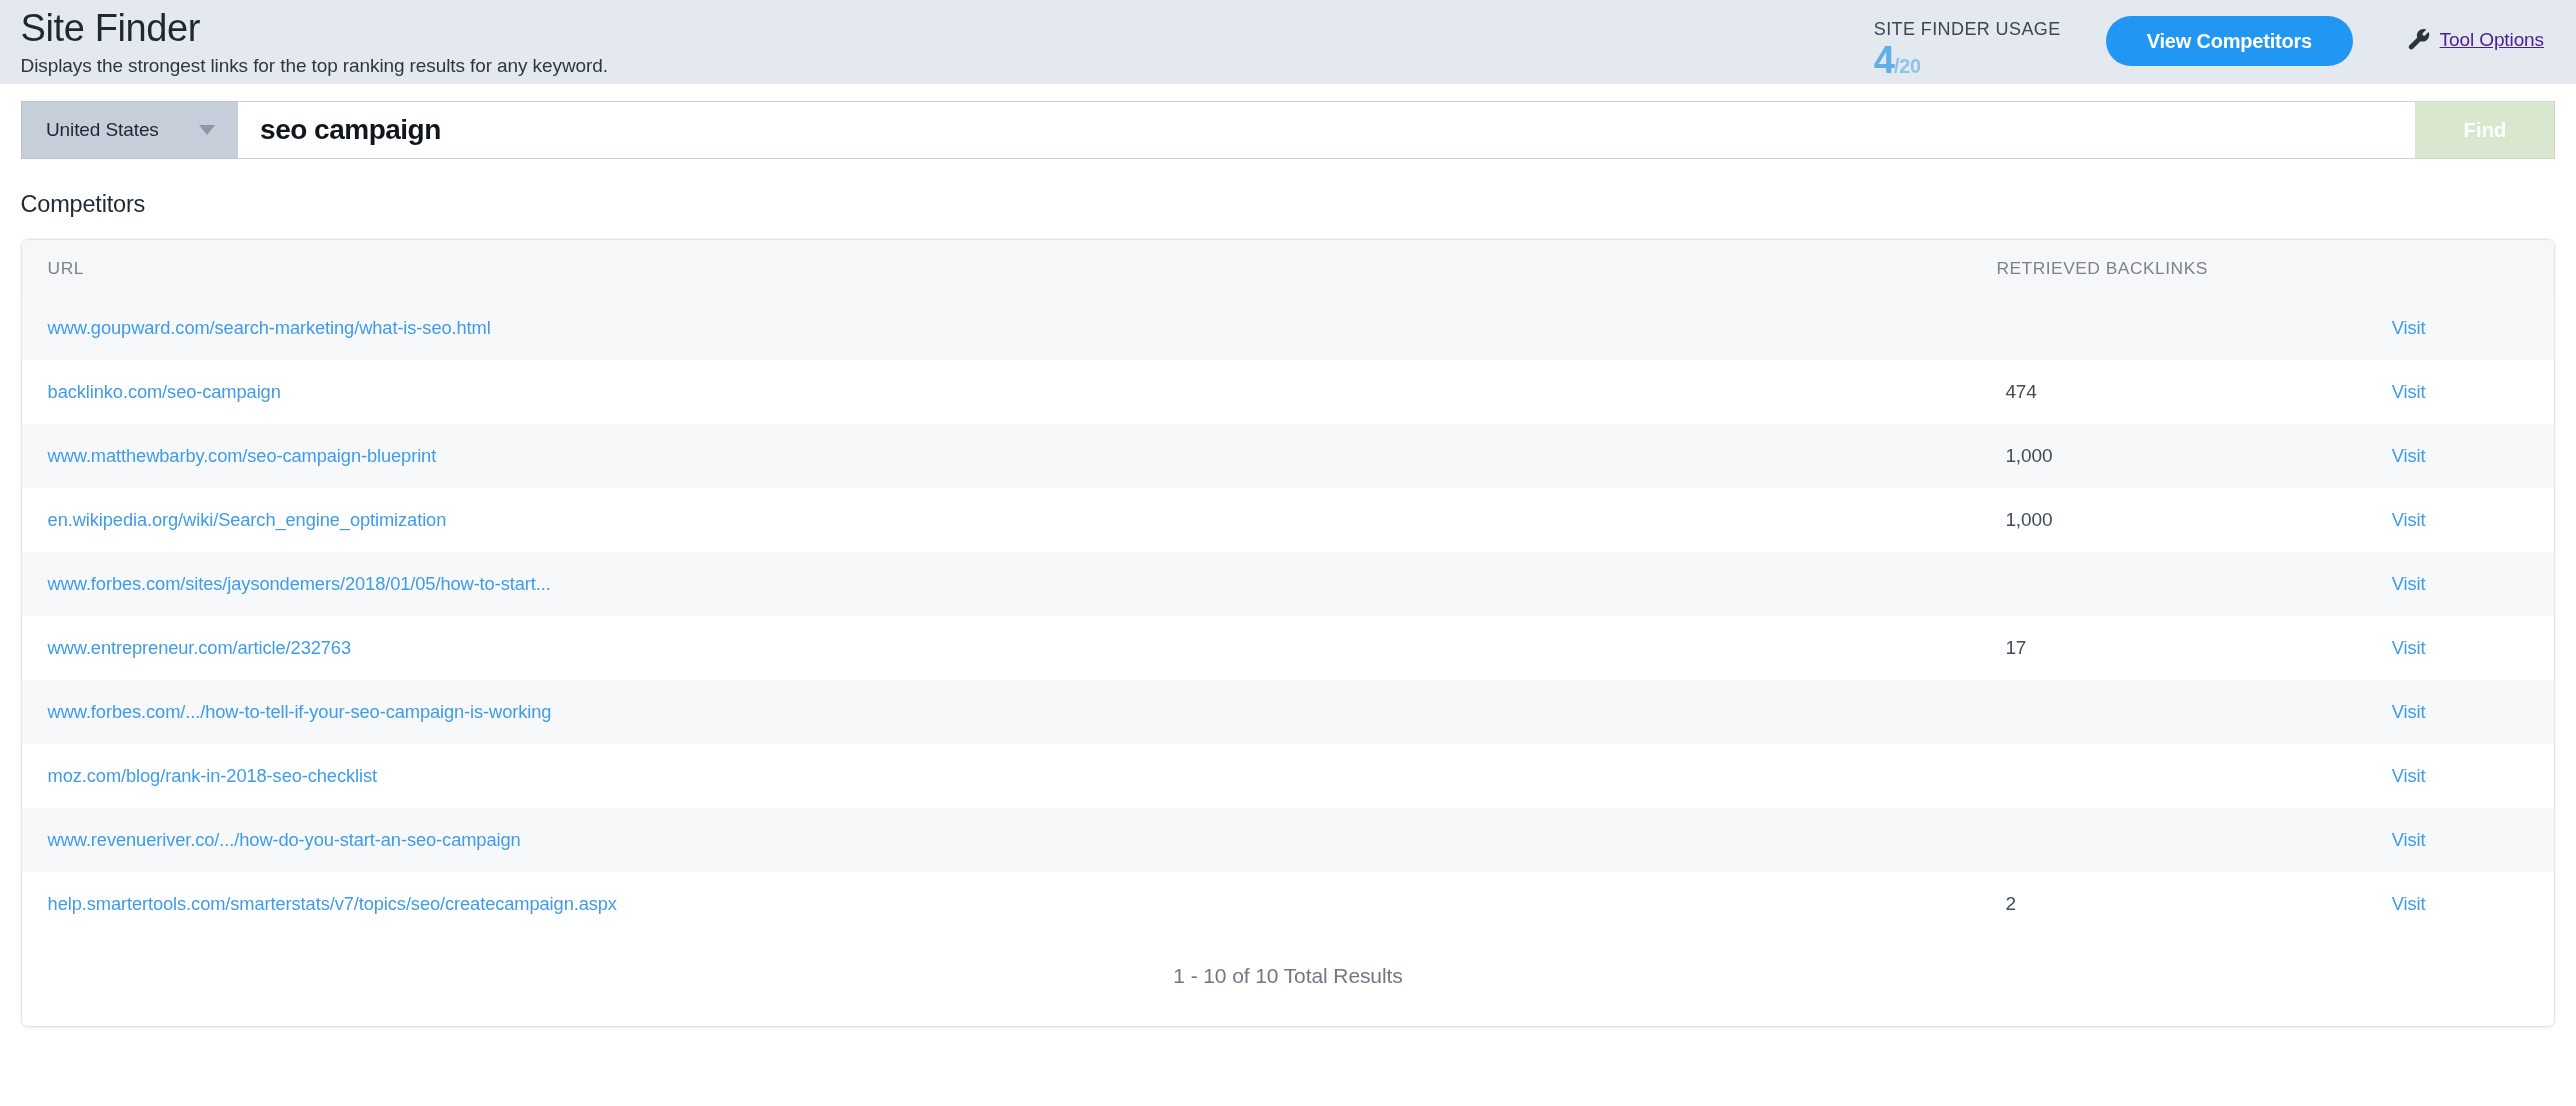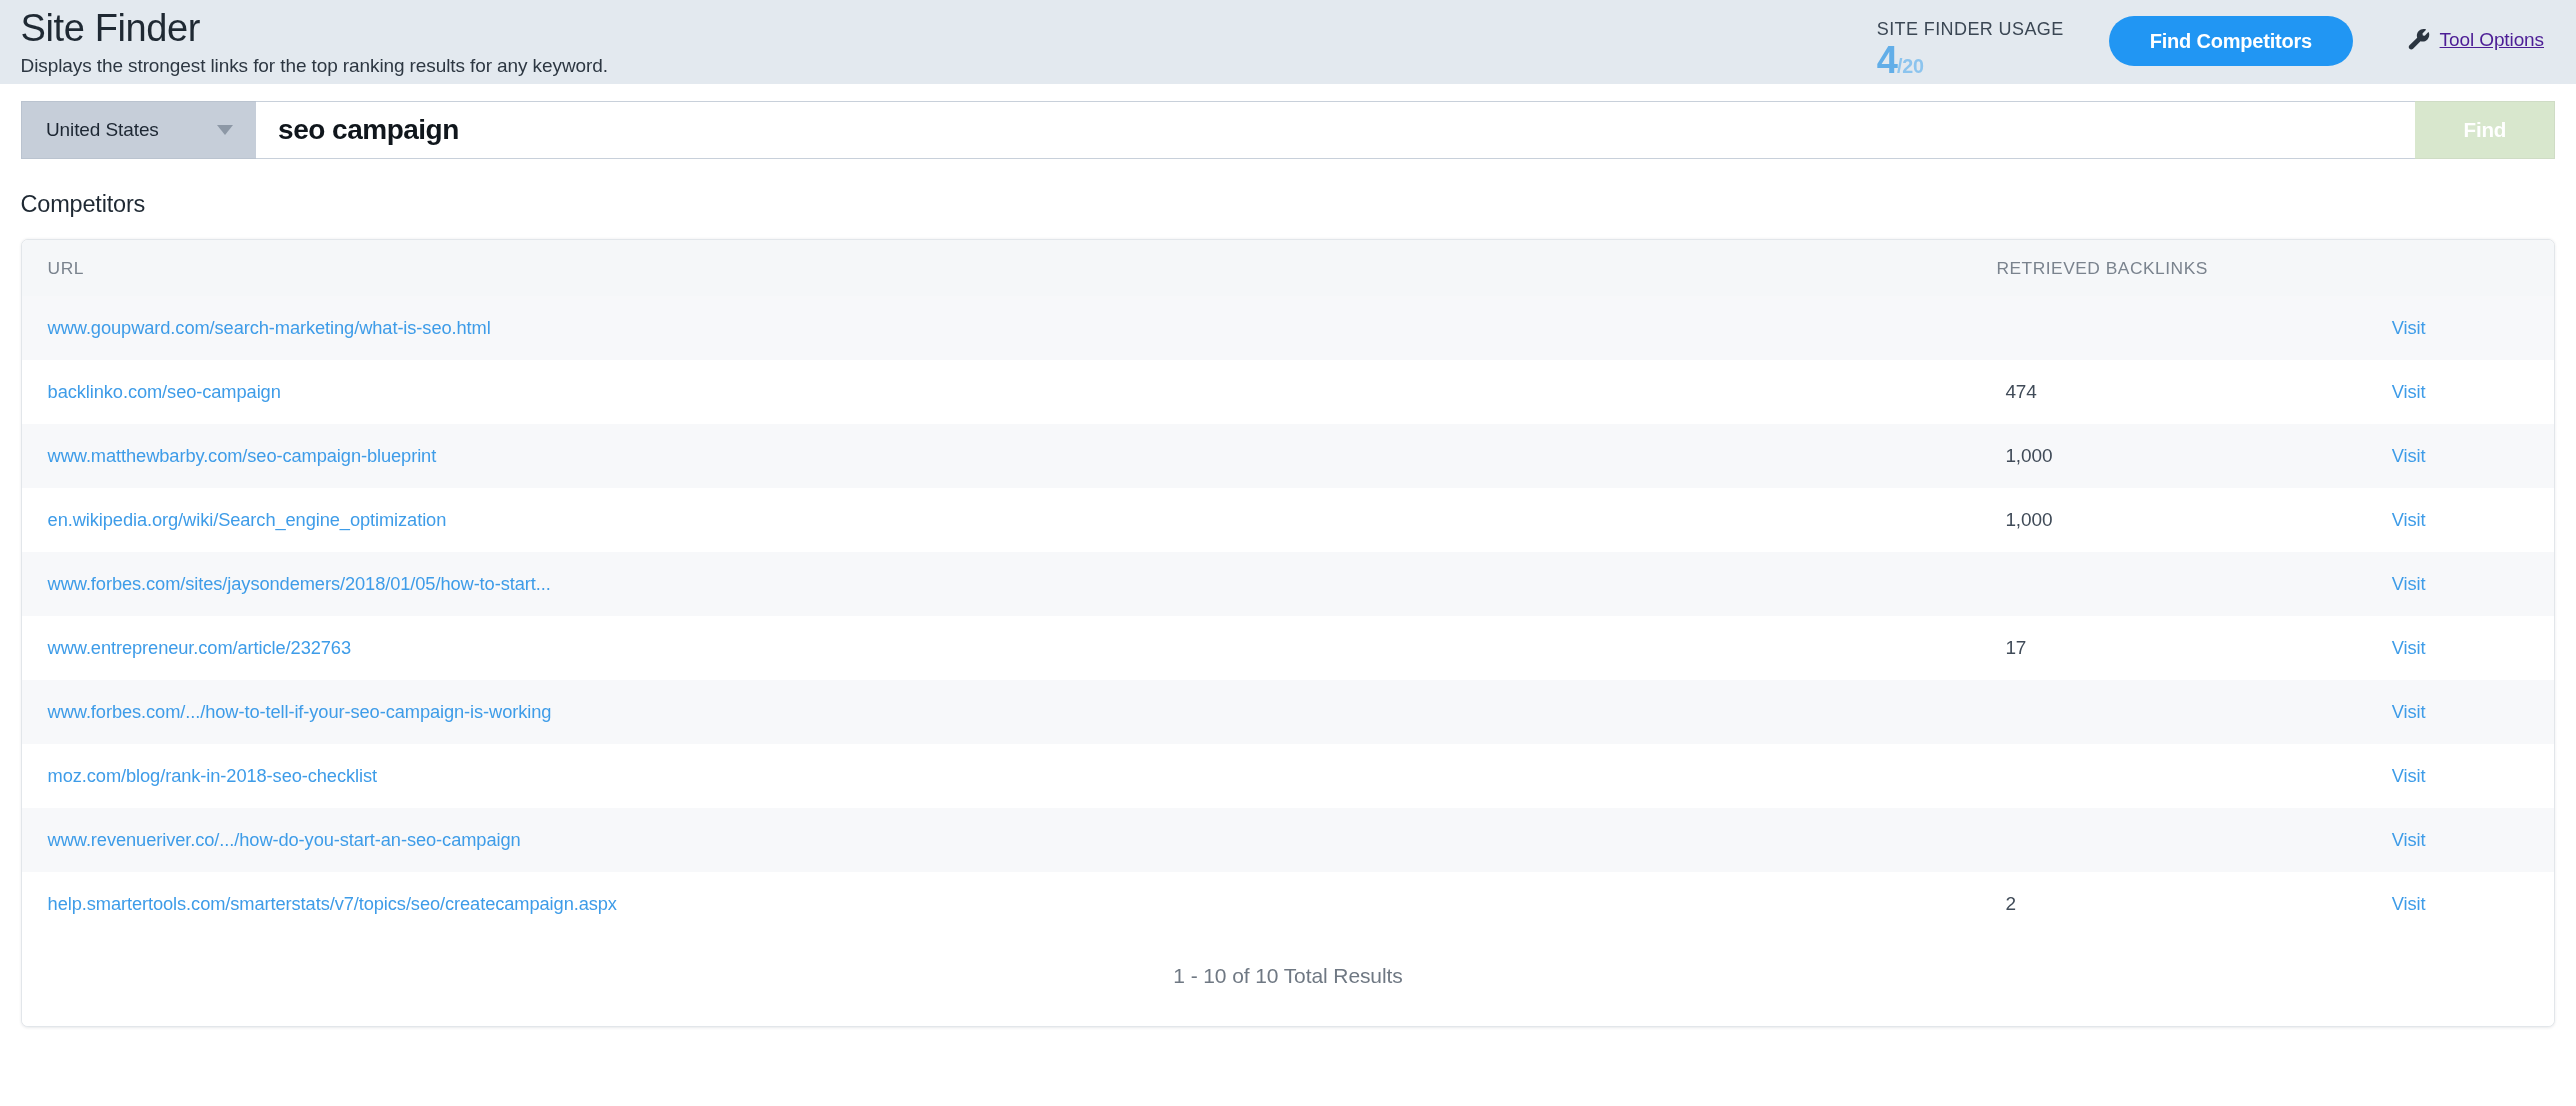--- a/index.html
+++ b/index.html
@@ -120,21 +120,21 @@
   
   .search-row {
     margin-top: 17px;
     padding: 0 20.6px;
     display: flex;
     align-items: stretch;
     height: 58px;
   }
 
   .country-select {
-    width: 235px;
+    width: 217px;
     background: #c6ced9;
     border: 0.9px solid #bac3cf;
     border-right: none;
     display: flex;
     align-items: center;
     justify-content: space-between;
     padding: 0 22.5px 0 24.4px;
     cursor: pointer;
     flex: 0 0 auto;
   }
@@ -275,21 +275,21 @@
   </div>
 
   <div class="header-right">
     <div class="usage-block">
       <div class="usage-label">SITE FINDER USAGE</div>
       <div class="usage-value">
         <span class="usage-count">4</span><span class="usage-total">/20</span>
       </div>
     </div>
 
-    <button class="view-competitors-btn">Find Competitors</button>
+    <button class="view-competitors-btn">View Competitors</button>
 
     <div class="tool-options">
       <span class="wrench-icon">
         <svg viewBox="0 0 24 24" width="26" height="26" aria-hidden="true">
           <path fill="#2b3540" d="M20.2 4.1c-.2-.2-.5-.2-.7 0l-3.1 3.1-1.8-.3-.3-1.8 3.1-3.1c.2-.2.2-.6-.1-.7-2.2-.8-4.8-.3-6.5 1.5-1.7 1.7-2.1 4.2-1.4 6.3L2.3 16c-.9.9-.9 2.4 0 3.3.9.9 2.4.9 3.3 0l6.9-7c2.1.7 4.5.3 6.2-1.4 1.8-1.8 2.3-4.4 1.5-6.6z"></path>
         </svg>
       </span>
       <span class="tool-options-label">Tool Options</span>
     </div>
   </div>

